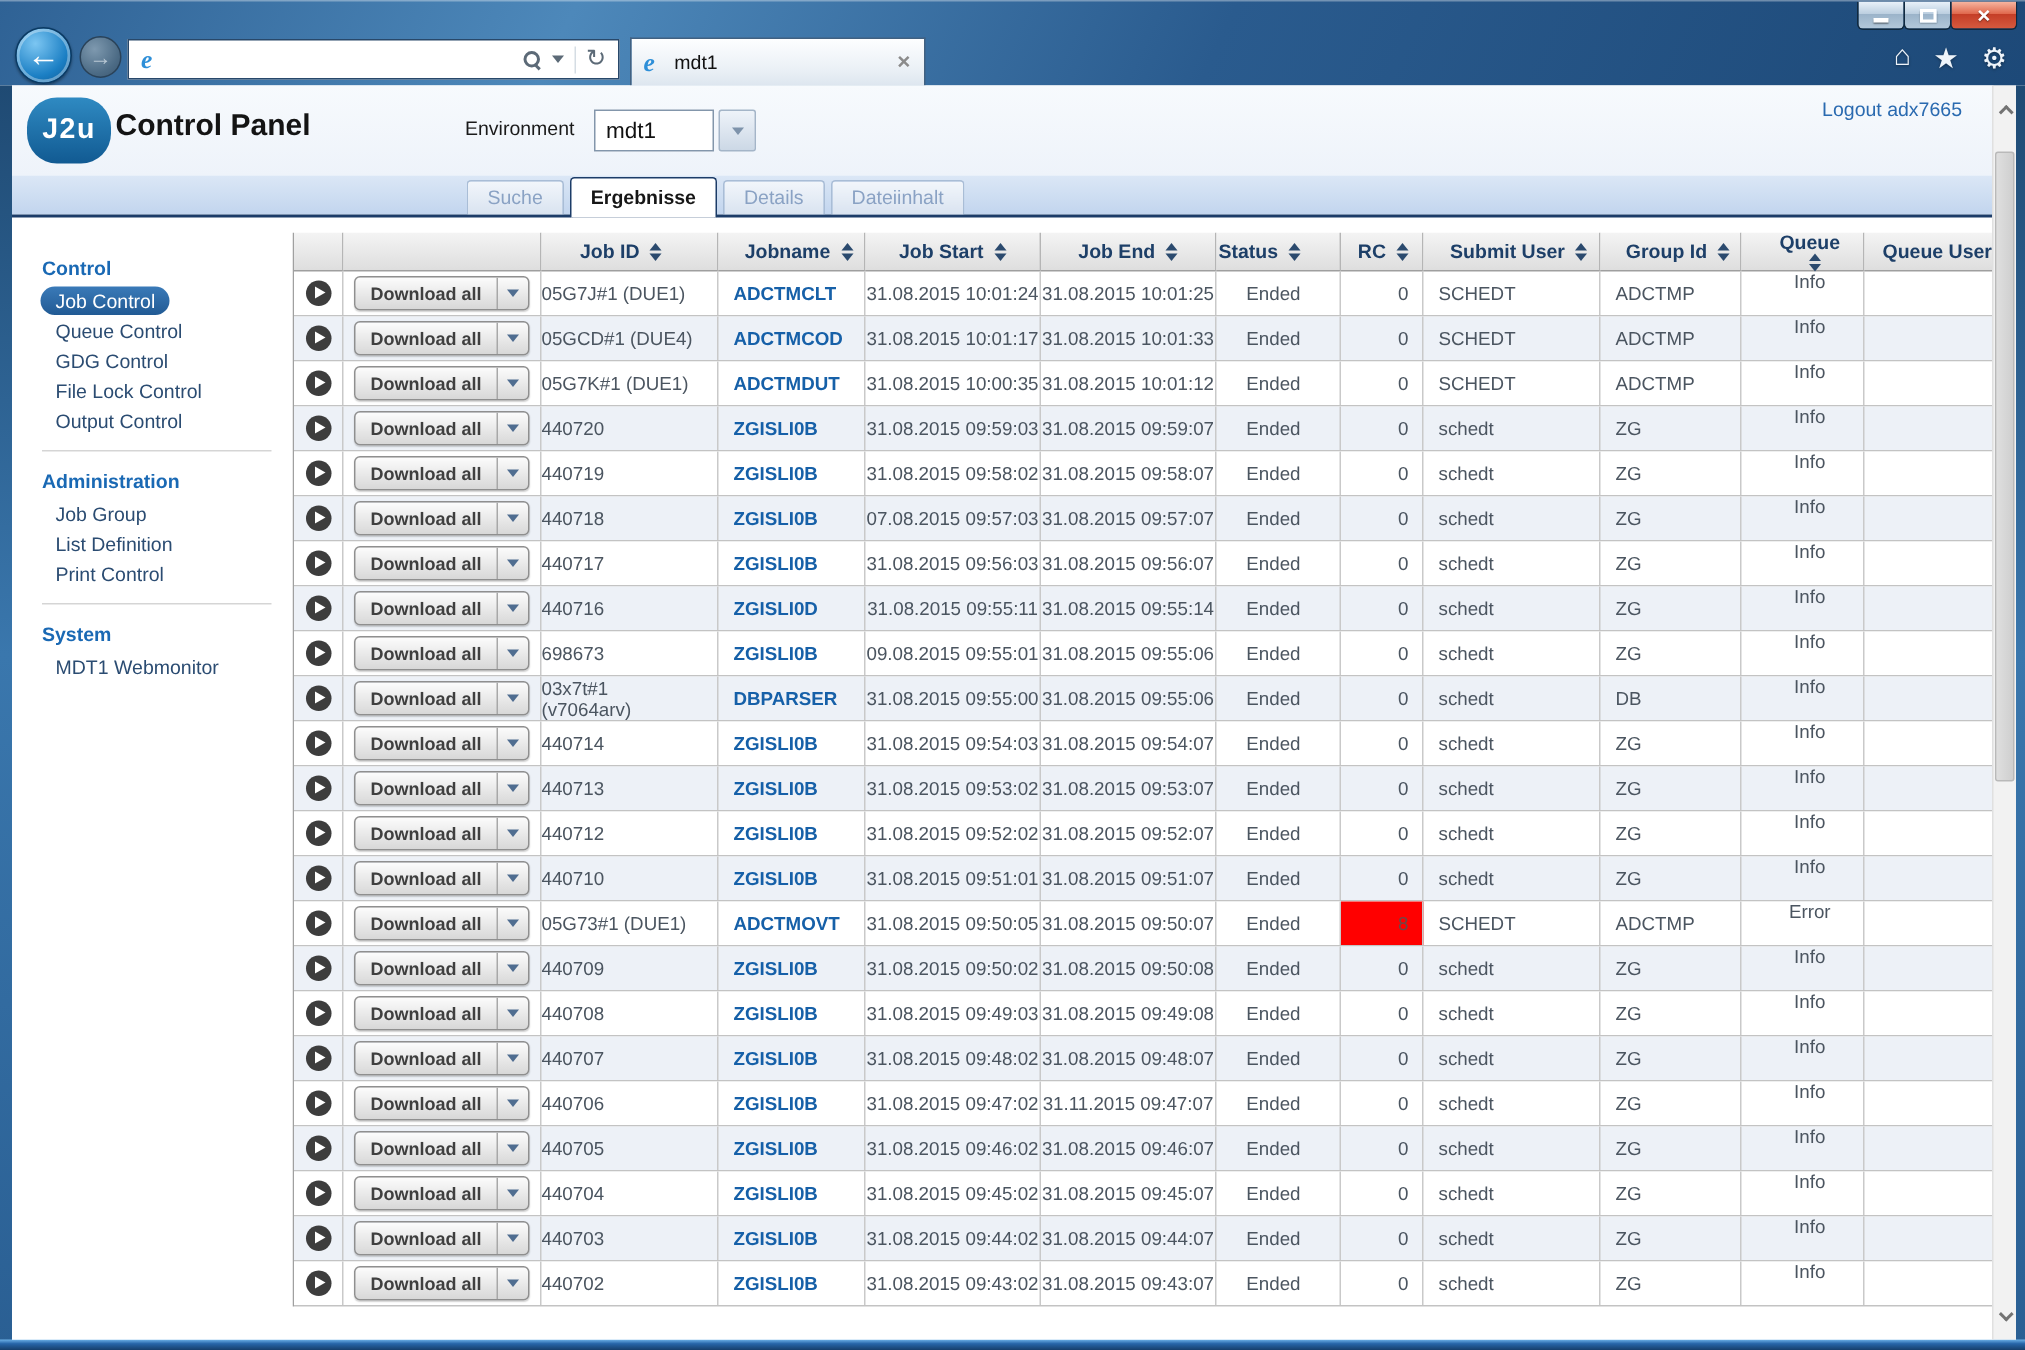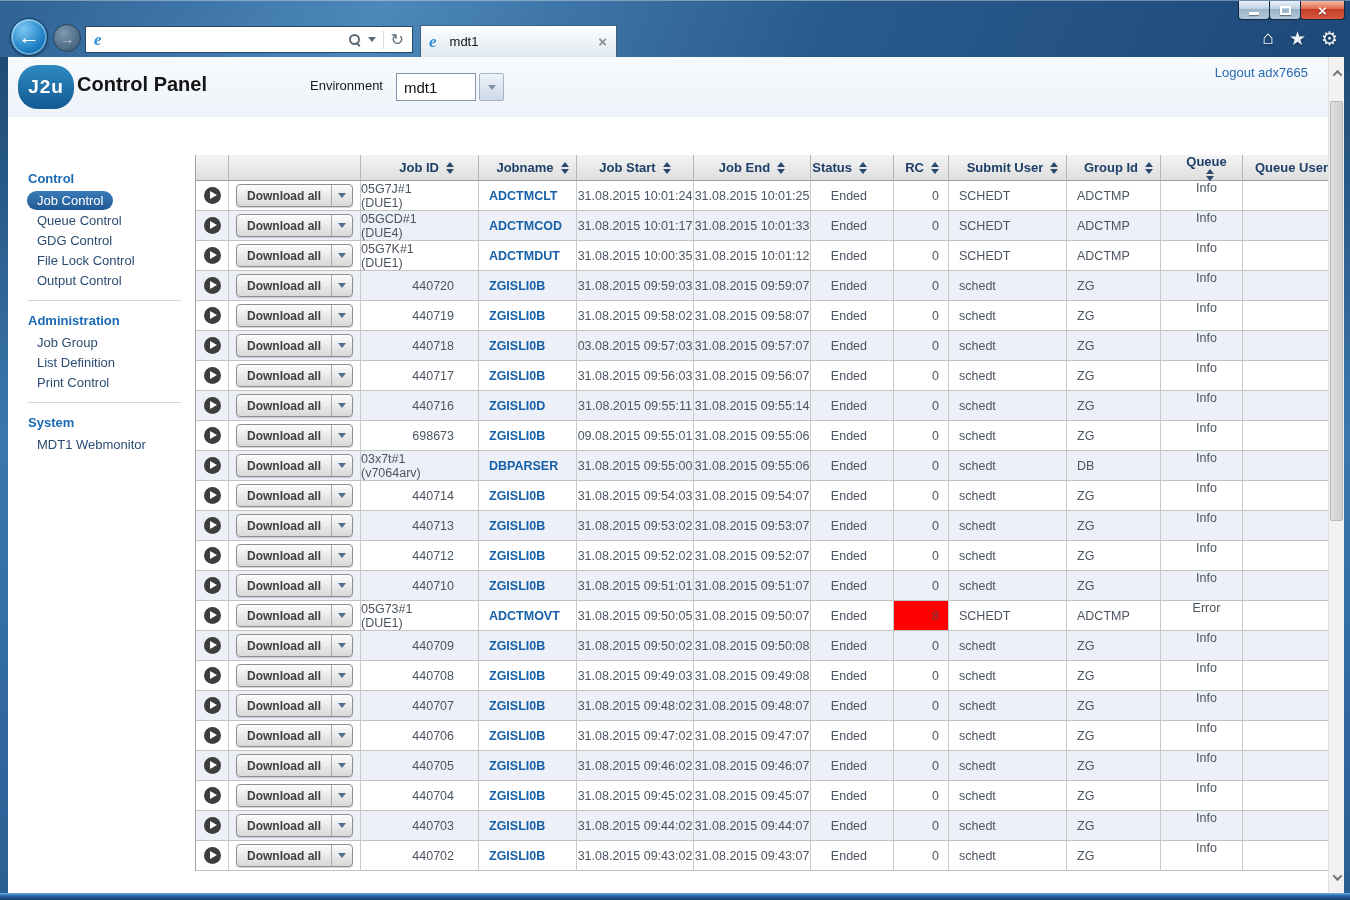--- a/index.html
+++ b/index.html
@@ -104,21 +104,21 @@
   .sort { display:inline-flex; flex-direction:column; gap:2px; margin-left:7px; }
   .sort i { width:0; height:0; border-left:4px solid transparent; border-right:4px solid transparent; }
   .sort .up { border-bottom:5px solid #2b4a6e; }
   .sort .dn { border-top:5px solid #2b4a6e; }
 
   .tr { display:flex; height:30px; border-bottom:1px solid #c3c3c3; background:#fff; }
   .tr.alt { background:#edf1f7; }
   .td { border-right:1px solid #c9c9c9; display:flex; align-items:center; font-size:12.5px; color:#4b5560; flex:none; overflow:hidden; }
   .c0 { width:33px; justify-content:center; }
   .c1 { width:132px; justify-content:center; }
-  .c2 { width:118px; justify-content:flex-end; padding-right:24px; }
+  .c2 { width:118px; padding-right:11px; }
   .c3 { width:98px; padding-left:10px; }
   .c4 { width:117px; justify-content:center; }
   .c5 { width:117px; justify-content:center; }
   .c6 { width:83px; justify-content:flex-end; padding-right:26px; }
   .c7 { width:55px; justify-content:flex-end; padding-right:9px; }
   .c8 { width:118px; padding-left:10px; }
   .c9 { width:94px; padding-left:10px; }
   .c10 { width:82px; padding-left:10px;flex-direction:column; }
   .c11 { width:140px; padding-left:12px; }
   .td.link { color:#1660a8; font-weight:bold; }
@@ -200,20 +200,28 @@
       <div class="env-label">Environment</div>
       <div class="combo">
         <div class="combo-field">mdt1</div>
         <div class="combo-btn">
             <i></i>
           </div>
       </div>
       <div class="logout">Logout adx7665</div>
     </div>
 
+    <div class="tabstrip">
+      <div class="tabs">
+          <div class="tab">Suche</div>
+          <div class="tab active">Ergebnisse</div>
+          <div class="tab">Details</div>
+          <div class="tab">Dateiinhalt</div>
+        </div>
+    </div>
 
     <div class="sidebar">
         <div class="sb-head">Control</div>
         <div class="sb-item active">Job Control</div>
         <div class="sb-item">Queue Control</div>
         <div class="sb-item">GDG Control</div>
         <div class="sb-item">File Lock Control</div>
         <div class="sb-item">Output Control</div>
         <div class="sb-div"></div>
         <div class="sb-head">Administration</div>
@@ -436,21 +444,21 @@
               <div class="td c1">
                 <div class="dlbtn">
                   <div class="dl-main">Download all</div>
                   <div class="dl-arrow">
                     <i></i>
                   </div>
                 </div>
               </div>
               <div class="td c2">440718</div>
               <div class="td c3 link">ZGISLI0B</div>
-              <div class="td c4">03.08.2015 09:57:03</div>
+              <div class="td c4">07.08.2015 09:57:03</div>
               <div class="td c5">31.08.2015 09:57:07</div>
               <div class="td c6">Ended</div>
               <div class="td c7">0</div>
               <div class="td c8">schedt</div>
               <div class="td c9">ZG</div>
               <div class="td c10">Info</div>
               <div class="td c11"></div>
             </div>
             <div class="tr">
               <div class="td c0">
@@ -762,21 +770,21 @@
                 <div class="dlbtn">
                   <div class="dl-main">Download all</div>
                   <div class="dl-arrow">
                     <i></i>
                   </div>
                 </div>
               </div>
               <div class="td c2">440706</div>
               <div class="td c3 link">ZGISLI0B</div>
               <div class="td c4">31.08.2015 09:47:02</div>
-              <div class="td c5">31.08.2015 09:47:07</div>
+              <div class="td c5">31.11.2015 09:47:07</div>
               <div class="td c6">Ended</div>
               <div class="td c7">0</div>
               <div class="td c8">schedt</div>
               <div class="td c9">ZG</div>
               <div class="td c10">Info</div>
               <div class="td c11"></div>
             </div>
             <div class="tr alt">
               <div class="td c0">
                 <div class="expander">

